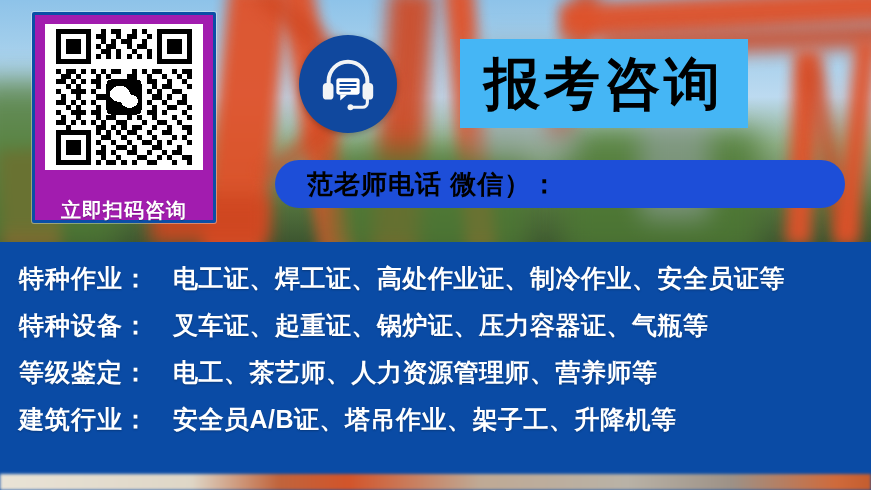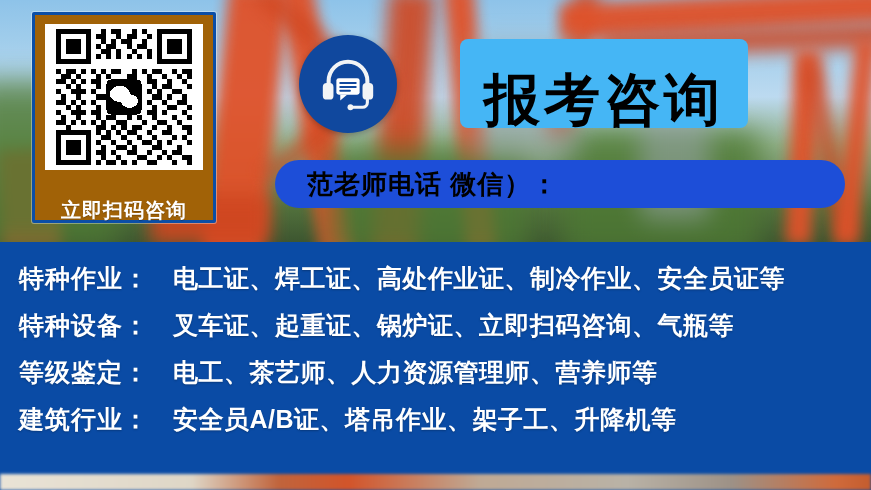--- a/index.html
+++ b/index.html
@@ -28,21 +28,21 @@
   }
   
   .bar{position:absolute;background:#e0522a;filter:blur(7px);opacity:.95;border-radius:4px;}
   .bar2{position:absolute;background:#cf4620;filter:blur(9px);opacity:.9;border-radius:4px;}
   .green{position:absolute;background:#4e7a34;filter:blur(14px);opacity:.8;border-radius:12px;}
   .grey{position:absolute;background:#9aa6ac;filter:blur(12px);opacity:.55;border-radius:10px;}
 
   
   .qr-card{
     position:absolute;left:32px;top:12px;width:178px;height:205px;
-    background:#a16207;border:3px solid #0b4ea6;
+    background:#a21caf;border:3px solid #0b4ea6;
     box-shadow:0 0 0 1px rgba(255,255,255,.35);
     border-radius:2px;
     display:flex;flex-direction:column;align-items:center;gap:24px;
   }
   .qr-white{
     width:158px;height:152px;background:#fff;margin-top:9px;
     display:flex;align-items:center;justify-content:center;
     position:relative;
   }
   .qr-img{width:146px;height:146px;display:block;}
@@ -56,22 +56,22 @@
   .headset-badge{
     position:absolute;left:299px;top:35px;width:98px;height:98px;border-radius:50%;
     background:#10489e;display:flex;align-items:center;justify-content:center;
     box-shadow:0 2px 6px rgba(0,0,0,.28);
   }
   .headset-badge svg{width:62px;height:62px;display:block;}
 
   
   .title-pill{
     position:absolute;left:460px;top:39px;width:288px;height:89px;
-    background:#45b6f5;border-radius:8px;
-    display:flex;align-items:flex-end;justify-content:center;
+    background:#45b6f5;border-radius:0;
+    display:flex;align-items:center;justify-content:center;
   }
   .title-pill .t{
     color:#000;font-size:56px;font-weight:bold;letter-spacing:4px;
     line-height:1;white-space:nowrap;
   }
 
   
   .phone-pill{
     position:absolute;left:275px;top:160px;width:570px;height:48px;
     background:#1d4ed8;border-radius:24px;
@@ -368,21 +368,21 @@
 
   <div class="list-panel">
 
     <div class="list-row" id="row-0">
       <span class="cat">特种作业：</span>
       <span class="items">电工证、焊工证、高处作业证、制冷作业、安全员证等</span>
     </div>
 
     <div class="list-row" id="row-1">
       <span class="cat">特种设备：</span>
-      <span class="items">叉车证、起重证、锅炉证、立即扫码咨询、气瓶等</span>
+      <span class="items">叉车证、起重证、锅炉证、压力容器证、气瓶等</span>
     </div>
 
     <div class="list-row" id="row-3">
       <span class="cat">建筑行业：</span>
       <span class="items">安全员A/B证、塔吊作业、架子工、升降机等</span>
     </div>
 
     <div class="list-row" id="row-2">
       <span class="cat">等级鉴定：</span>
       <span class="items">电工、茶艺师、人力资源管理师、营养师等</span>

